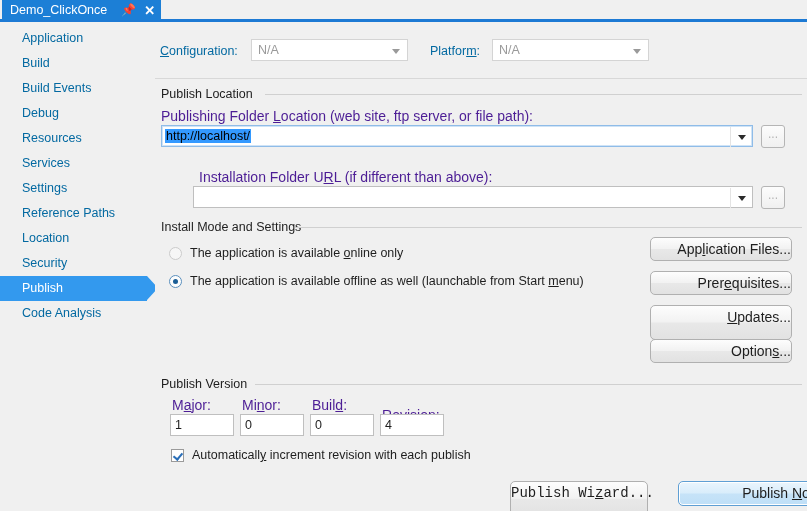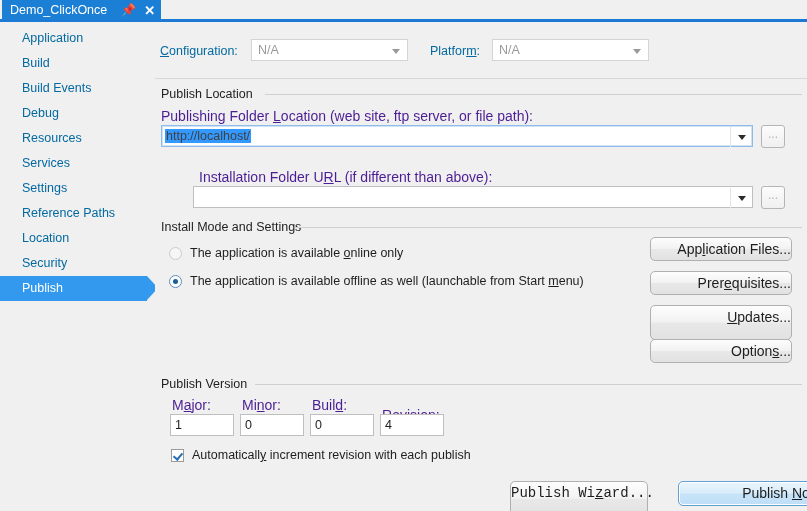--- a/index.html
+++ b/index.html
@@ -166,21 +166,21 @@
   .ecombo.focused { border-color: #8fbce8; box-shadow: 0 0 0 1px #cfe3f6 inset; }
   .ecombo .txt {
     position: absolute;
     left: 3px; top: 3px;
     font-size: 12.5px;
     color: #1e1e1e;
     white-space: nowrap;
   }
   .ecombo .txt.selected {
     background: #3399ff;
-    color: #404040;
+    color: #000000;
     padding: 0 1px;
   }
   .ecombo .sep {
     position: absolute;
     right: 21px; top: 1px;
     width: 1px; height: 20px;
     background: #e4e4e4;
   }
   .ecombo .arrow-dn {
     position: absolute;
@@ -325,20 +325,23 @@
   </div>
   <div class="side-item">
     <span>Location</span>
   </div>
   <div class="side-item">
     <span>Security</span>
   </div>
   <div class="side-item selected">
     <span>Publish</span>
     <span class="arrow"></span>
+  </div>
+  <div class="side-item">
+    <span>Code Analysis</span>
   </div>
 </div>
 
 <div id="main">
 
   <div id="config-row">
     <span class="cfg-label" style="left:5px;"><span class="u">C</span>onfiguration:</span>
     <div class="combo disabled" style="left:96px; top:0; width:157px;">
       <span class="cval">N/A</span>
       <span class="arrow-dn"></span>

